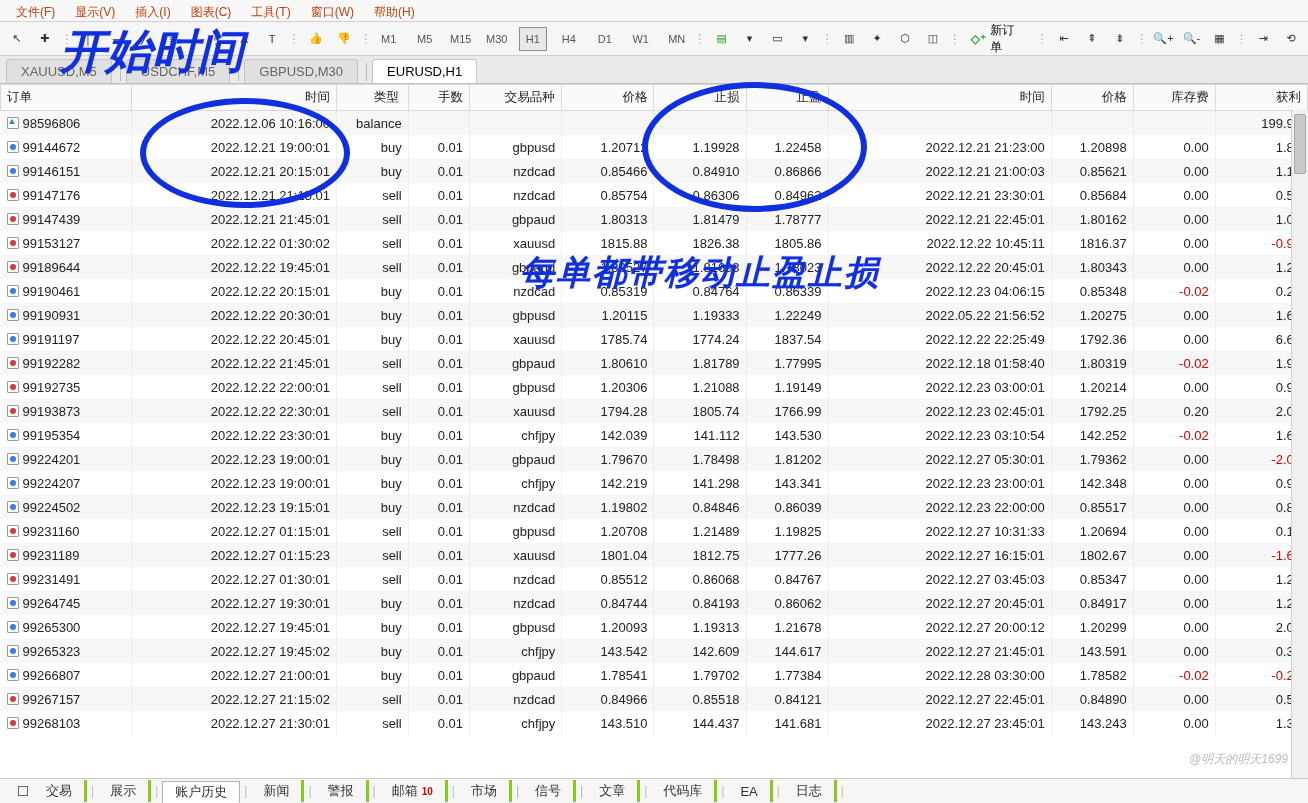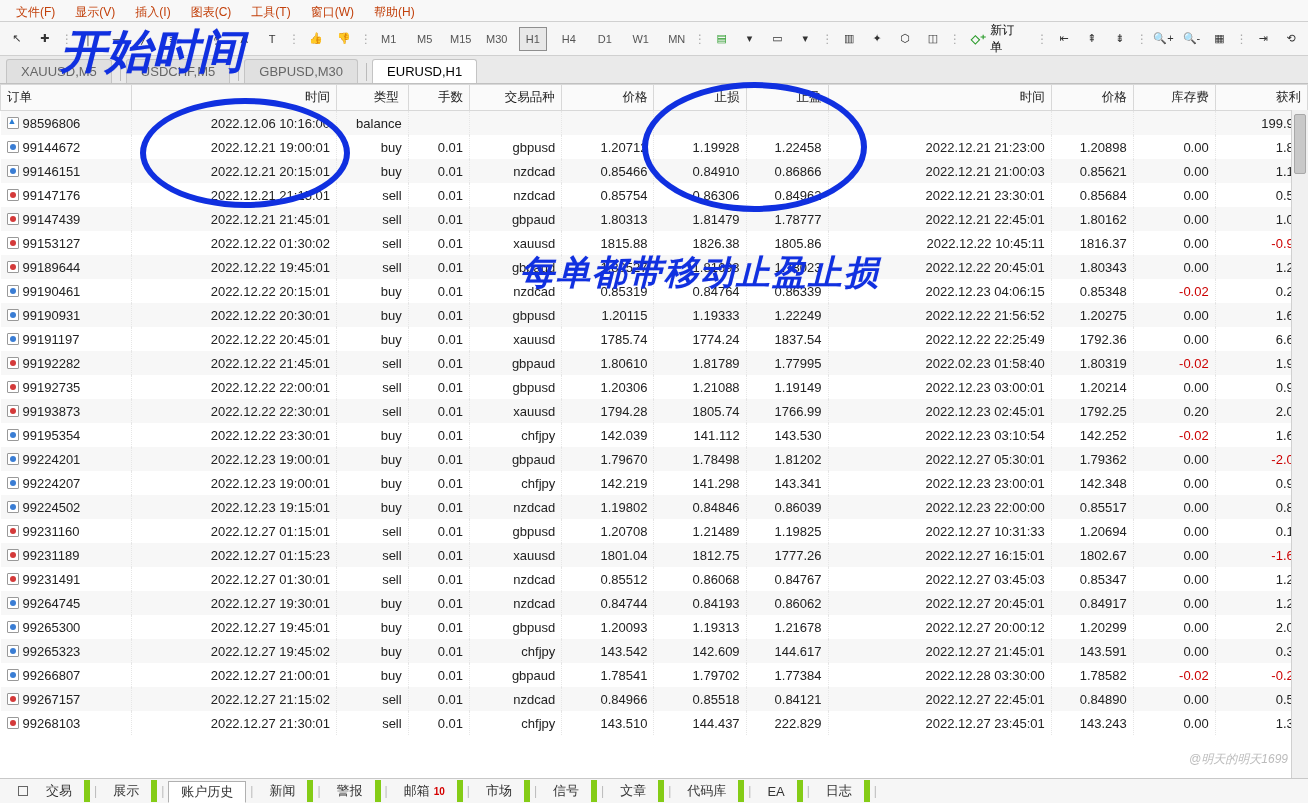--- a/index.html
+++ b/index.html
@@ -40,21 +40,21 @@
   .row-ic.sell::after{ content:""; position:absolute; width:6px; height:6px; background:#d43a3a; border-radius:50%; left:2px; top:2px;}
   td.neg{ color:#c00;}
 
   
   .vscroll{ position:absolute; right:0; top:26px; bottom:0; width:17px; background:#f0f0f0; border-left:1px solid #d0d0d0;}
   .vscroll .thumb{ position:absolute; left:2px; right:2px; top:4px; height:60px; background:#c8c8c8; border:1px solid #a8a8a8; border-radius:2px;}
 
   
   .bottom-tabs{ position:absolute; bottom:0; left:0; right:0; height:25px; background:#f6f6f6; border-top:1px solid #c8c8c8; display:flex; align-items:center; padding-left:18px;}
   .bottom-tabs .lead{ width:10px; height:10px; border:1px solid #666; margin-right:6px;}
-  .btab{ padding:0 12px; height:22px; display:flex; align-items:center; gap:4px; border-right:6px solid #84cc16; color:#333; font-size:13px;}
+  .btab{ padding:0 12px; height:22px; display:flex; align-items:center; gap:4px; border-right:3px solid #84cc16; color:#333; font-size:13px;}
   .btab.active{ background:#fff; border:1px solid #b0b0b0; border-bottom-color:#fff; position:relative; top:1px;}
   .btab .badge{ color:#d40000; font-weight:bold; font-size:10px; vertical-align:sub;}
   .tab-sep{ padding:0 4px; color:#bbb;}
 
   
   .anno{ position:absolute; pointer-events:none; z-index:50;}
   .anno-text{ color:#1030e0; font-weight:900; font-style:italic; font-family:"SimHei","Microsoft YaHei"; text-shadow:0 0 1px rgba(0,0,200,0.3);}
   .anno-circle{ border:6px solid #1030e0; border-radius:50%;}
 
   .watermark{position:absolute; right:20px; bottom:35px; color:rgba(120,120,120,0.5); font-size:12px; font-style:italic; pointer-events:none;}
@@ -365,21 +365,21 @@
             <span class="row-ic buy"></span>
             <span>99190931</span>
           </td>
           <td>2022.12.22 20:30:01</td>
           <td style="text-align: right;">buy</td>
           <td>0.01</td>
           <td style="text-align: right;">gbpusd</td>
           <td>1.20115</td>
           <td>1.19333</td>
           <td>1.22249</td>
-          <td>2022.12.22 21:56:52</td>
+          <td>2022.05.22 21:56:52</td>
           <td>1.20275</td>
           <td>0.00</td>
           <td>1.60</td>
         </tr>
         <tr>
           <td>
             <span class="row-ic buy"></span>
             <span>99191197</span>
           </td>
           <td>2022.12.22 20:45:01</td>
@@ -399,21 +399,21 @@
             <span class="row-ic sell"></span>
             <span>99192282</span>
           </td>
           <td>2022.12.22 21:45:01</td>
           <td style="text-align: right;">sell</td>
           <td>0.01</td>
           <td style="text-align: right;">gbpaud</td>
           <td>1.80610</td>
           <td>1.81789</td>
           <td>1.77995</td>
-          <td>2022.02.23 01:58:40</td>
+          <td>2022.12.18 01:58:40</td>
           <td>1.80319</td>
           <td class="neg">-0.02</td>
           <td>1.94</td>
         </tr>
         <tr>
           <td>
             <span class="row-ic sell"></span>
             <span>99192735</span>
           </td>
           <td>2022.12.22 22:00:01</td>
@@ -653,21 +653,21 @@
           <td>
             <span class="row-ic sell"></span>
             <span>99268103</span>
           </td>
           <td>2022.12.27 21:30:01</td>
           <td style="text-align: right;">sell</td>
           <td>0.01</td>
           <td style="text-align: right;">chfjpy</td>
           <td>143.510</td>
           <td>144.437</td>
-          <td>222.829</td>
+          <td>141.681</td>
           <td>2022.12.27 23:45:01</td>
           <td>143.243</td>
           <td>0.00</td>
           <td>1.34</td>
         </tr>
       </tbody>
   </table>
   <div class="vscroll">
     <div class="thumb"></div>
   </div>

